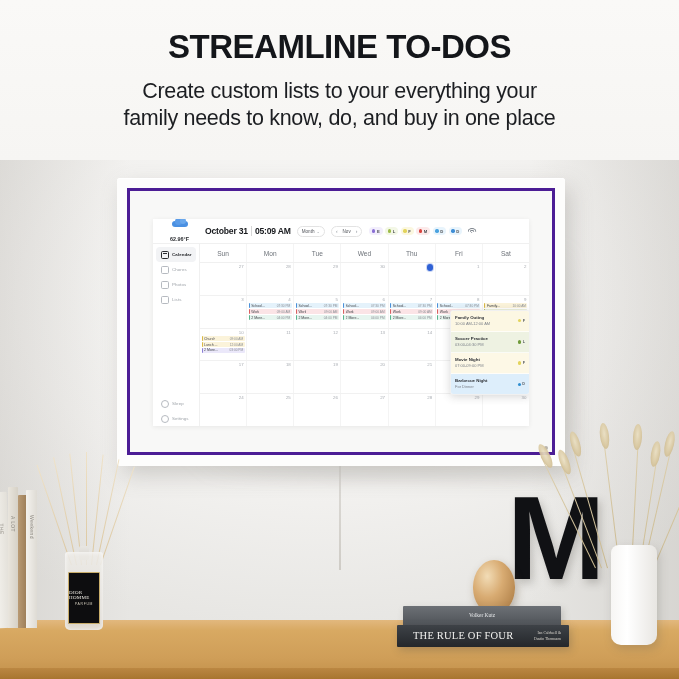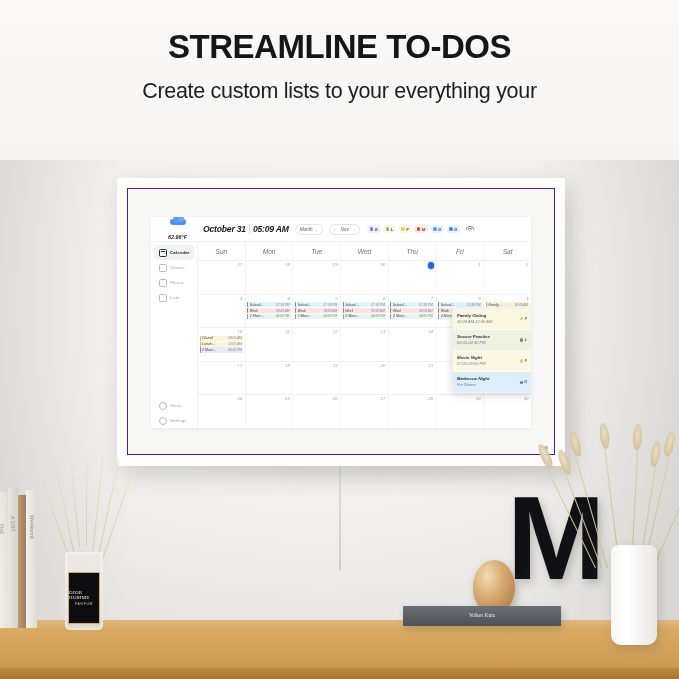--- a/index.html
+++ b/index.html
@@ -63,23 +63,22 @@
   #frame {
     position:absolute; left:117px; top:178px; width:448px; height:288px;
     background:#fdfdfc;
     border-radius:3px;
     box-shadow: 6px 9px 22px rgba(120,115,108,.30), 0 1px 0 #fff inset;
     padding:10px 10px 11px 10px;
   }
   #frame-inner {
     width:100%; height:100%;
     background:#f8f8f7;
-    border:1px solid #4c1d95;
+    border:3px solid #4c1d95;
     padding:28px 23px 26px 23px;
-    font-style:italic;
   }
   #frame-dot {
     position:absolute; right:17px; bottom:16px; width:4px; height:4px;
     border-radius:50%; background:#b9b4ab;
   }
 
   
   #screen {
     width:100%; height:100%;
     background:#ffffff;
@@ -723,20 +722,27 @@
       </div>
     </div>
   </div>
 
   <div class="decor" id="letter-m">M</div>
   <div class="decor" id="gold-egg"></div>
 
   <div class="decor" id="stack-top">
     <span class="st-t">Volker Kutz</span>
   </div>
+  <div class="decor" id="stack-bot">
+    <span class="sb-t">THE RULE OF FOUR</span>
+    <span class="sb-a">
+      <span>Ian Caldwell &amp;</span><br>
+      <span>Dustin Thomason</span>
+    </span>
+  </div>
 
   <div class="decor" id="pampas">
       <div class="stem" style="left: 14px; height: 124px; transform: rotate(-26deg);"></div>
       <div class="plume" style="left: -40.0094px; top: 4.54954px; transform: rotate(-26deg);"></div>
       <div class="stem" style="left: 26px; height: 128px; transform: rotate(-16deg);"></div>
       <div class="plume" style="left: -10.4591px; top: -7.0415px; transform: rotate(-16deg);"></div>
       <div class="stem" style="left: 38px; height: 132px; transform: rotate(-7deg);"></div>
       <div class="plume" style="left: 19.2002px; top: -15.0161px; transform: rotate(-7deg);"></div>
       <div class="stem" style="left: 50px; height: 130px; transform: rotate(3deg);"></div>
       <div class="plume" style="left: 52.2594px; top: -13.8218px; transform: rotate(3deg);"></div>
@@ -749,14 +755,15 @@
       <div class="plume" style="left: 70.4068px; top: 3.40353px; transform: rotate(9deg);"></div>
     </div>
   <div class="decor" id="vase"></div>
 
 </div>
 
 <div id="headline-block">
   <div id="headline-title">STREAMLINE TO-DOS</div>
   <div id="headline-sub">
     <div>Create custom lists to your everything your</div>
+    <div>family needs to know, do, and buy in one place</div>
   </div>
 </div>
 
 </body></html>

